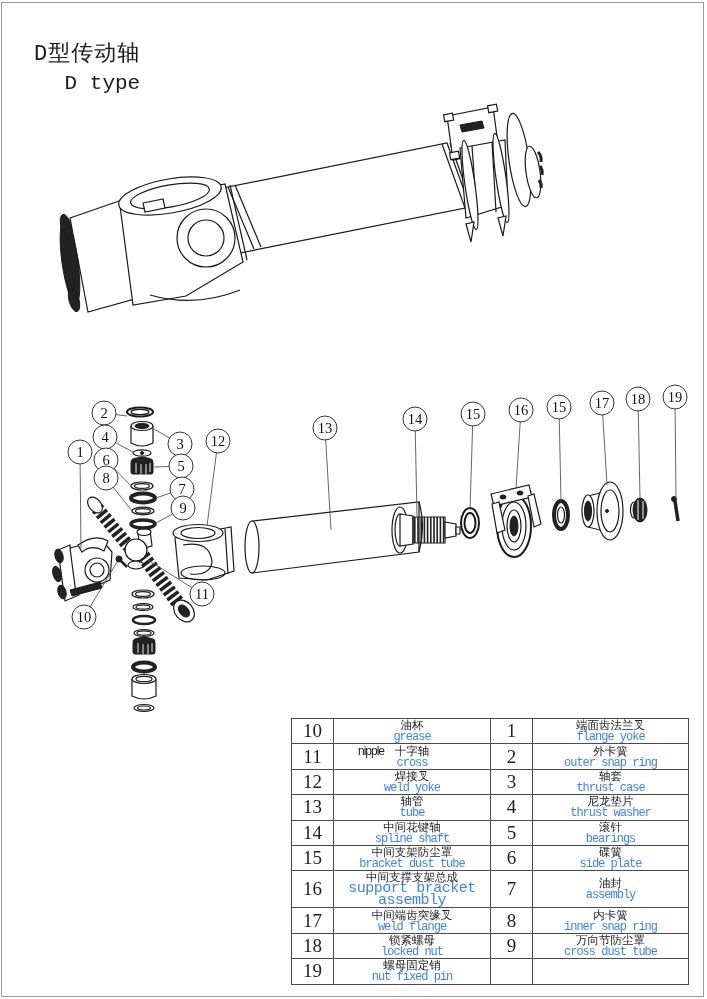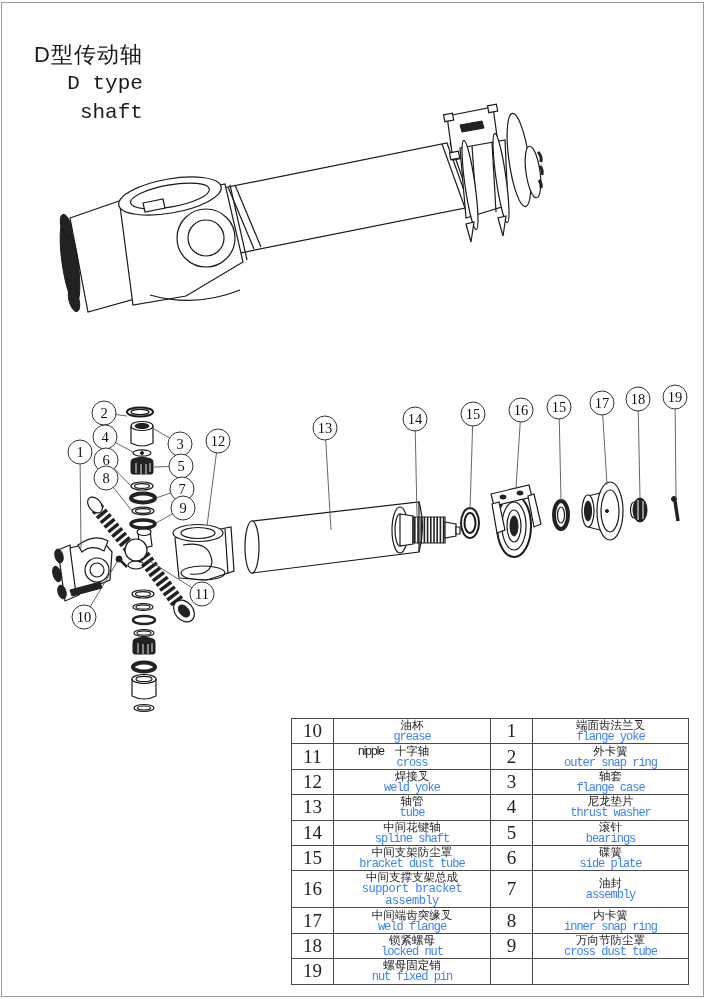--- a/index.html
+++ b/index.html
@@ -5,53 +5,52 @@
   html,body{margin:0;padding:0;}
   body{
     width:707px;height:999px;position:relative;background:#ffffff;overflow:hidden;
     font-family:"Liberation Serif",serif;color:#1a1a1a;
   }
   .page-frame{
     position:absolute;left:1px;top:2px;right:3px;bottom:2px;
     border:1px solid #9a9a9a;pointer-events:none;
   }
   .title-block{position:absolute;left:34px;top:40px;line-height:29px;}
-  .title-cn{font-size:22px;letter-spacing:1px;font-family:Liberation Sans, sans-serif;}
+  .title-cn{font-size:22px;letter-spacing:1px;font-family:Liberation Mono, monospace;}
   .title-en{font-size:21px;font-family:"Liberation Mono",monospace;letter-spacing:0px;text-align:right;}
   svg#drawing{position:absolute;left:0;top:0;}
   svg#drawing *{vector-effect:non-scaling-stroke;}
   .ln{fill:none;stroke:#1a1a1a;stroke-width:1.2;}
   .lnw{fill:#ffffff;stroke:#1a1a1a;stroke-width:1.2;}
   .lnd{fill:#222222;stroke:#1a1a1a;stroke-width:1;}
   .thick{fill:none;stroke:#222222;}
   .leader{stroke:#555555;stroke-width:0.9;fill:none;}
   .callout-circle{fill:#ffffff;stroke:#333333;stroke-width:1;}
   .callout-num{font-family:"Liberation Serif",serif;font-size:14.5px;fill:#111111;text-anchor:middle;}
   
   table.parts{
     position:absolute;left:291px;top:718px;border-collapse:collapse;table-layout:fixed;
     width:397px;
   }
   table.parts td{border:1px solid #4a4a4a;padding:0;height:24.4px;overflow:hidden;}
   td.num{width:42px;text-align:center;font-size:19px;font-family:"Liberation Serif",serif;color:#222;}
   td.name{width:156px;text-align:center;vertical-align:middle;}
   td.name .cn{font-size:11.5px;line-height:12px;position:relative;color:#222;}
   td.name .en{font-size:12px;line-height:12px;font-family:"Liberation Mono",monospace;color:#3b82f6;letter-spacing:-1px;}
-  td.name .en.small{font-size:12px;letter-spacing:-0.5px;}
+  td.name .en.small{font-size:15px;letter-spacing:-0.5px;}
   td.name .cn .overlay{position:absolute;left:24px;top:0;font-family:Liberation Sans, sans-serif;font-size:12px;letter-spacing:-1px;}
 </style>
 </head>
 <body>
 
 <div class="page-frame"></div>
 
 <div class="title-block">
   <div class="title-cn">D型传动轴</div>
   <div class="title-en">D type</div>
-  <div class="title-en">shaft</div>
 </div>
 
 <svg id="drawing" width="707" height="999" viewBox="0 0 707 999">
 
   <g>
 
     <polygon class="lnw" points="213,190 447,143 470,207 240,253"></polygon>
     <line class="ln" x1="228" y1="187" x2="254" y2="249"></line>
     <line class="ln" x1="235" y1="185" x2="261" y2="247"></line>
     <line class="ln" x1="442" y1="144" x2="465" y2="208"></line>
@@ -331,21 +330,21 @@
       </tr>
       <tr>
         <td class="num">12</td>
         <td class="name">
           <div class="cn">焊接叉</div>
           <div class="en">weld yoke</div>
         </td>
         <td class="num">3</td>
         <td class="name">
           <div class="cn">轴套</div>
-          <div class="en">flange case</div>
+          <div class="en">thrust case</div>
         </td>
       </tr>
       <tr>
         <td class="num">13</td>
         <td class="name">
           <div class="cn">轴管</div>
           <div class="en">tube</div>
         </td>
         <td class="num">4</td>
         <td class="name">

